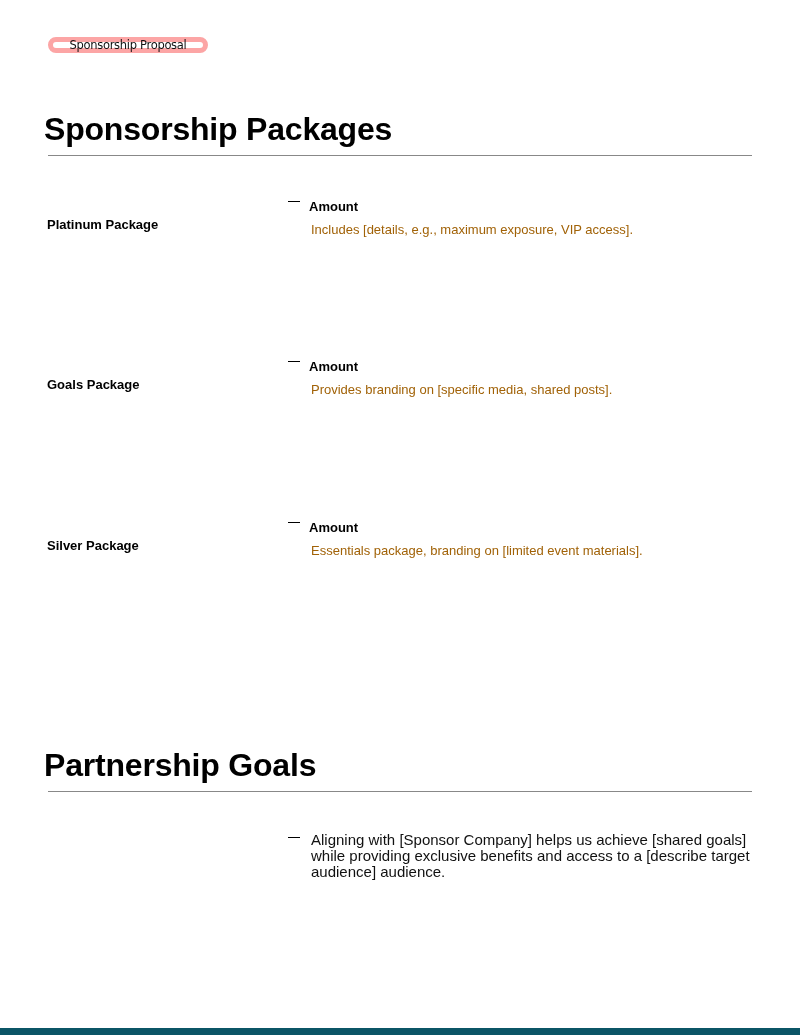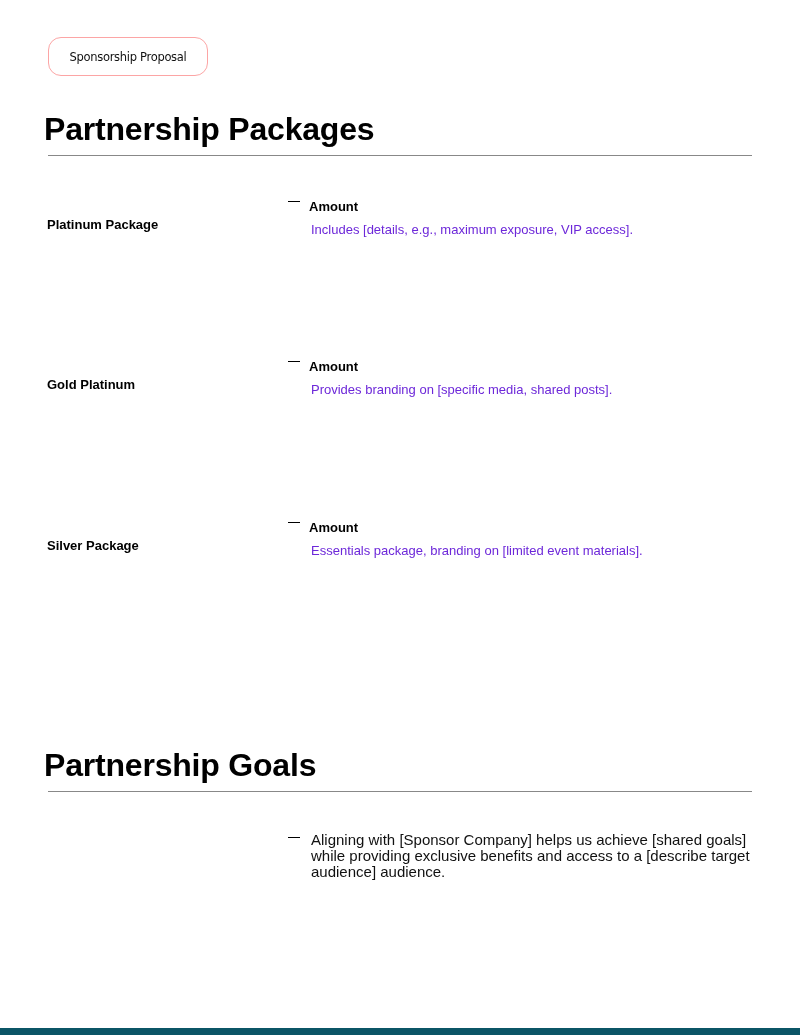--- a/index.html
+++ b/index.html
@@ -2,22 +2,22 @@
 <html><head>
   <meta charset="utf-8">
   <style>
     html, body { margin: 0; padding: 0; }
     body {
       width: 800px; height: 1035px; position: relative; overflow: hidden;
       background: #ffffff; color: #000;
       font-family: "Liberation Sans", sans-serif;
     }
     .pill {
-      position: absolute; left: 48px; top: 37px; width: 160px; height: 39px;
-      border: 1px solid #fca5a5; border-radius: 13px; box-sizing: border-box;
+      position: absolute; left: 48px; top: 37px; width: 160px; height: 16px;
+      border: 5px solid #fca5a5; border-radius: 13px; box-sizing: border-box;
       font-family: "DejaVu Sans", sans-serif; font-size: 11.5px; letter-spacing: -0.3px;
       display: flex; align-items: center; justify-content: center; color: #111;
     }
     .section-title {
       position: absolute; left: 44px; margin: 0;
       font-size: 32px; font-weight: bold; letter-spacing: -0.2px;
     }
     .rule {
       position: absolute; left: 48px; width: 704px; height: 0;
       border-top: 1px solid #888;
@@ -27,48 +27,48 @@
       position: absolute; left: 47px; top: 0; font-size: 13px; font-weight: bold; margin-top: 22px;
     }
     .dash {
       position: absolute; left: 288px; top: 6px; width: 12px; height: 0;
       border-top: 1px solid #000;
     }
     .amount {
       position: absolute; left: 309px; top: 4px; font-size: 13px; font-weight: bold;
     }
     .desc {
-      position: absolute; left: 311px; top: 27px; font-size: 13px; color: #6d28d9;
+      position: absolute; left: 311px; top: 27px; font-size: 13px; color: #a16207;
     }
     .goal-text {
       position: absolute; left: 311px; top: 0; width: 440px;
       font-size: 15px; line-height: 16px; color: #111;
     }
     .footer-bar {
       position: absolute; left: 0; bottom: 0; width: 800px; height: 7px;
       background: #0b5566;
     }
   </style>
 </head>
 <body>
 
 <div class="pill">Sponsorship Proposal</div>
 
-<h1 class="section-title" style="top:111px;">Partnership Packages</h1>
+<h1 class="section-title" style="top:111px;">Sponsorship Packages</h1>
 <div class="rule" style="top:155px;"></div>
 
 <div class="row" style="top:195px;">
   <span class="pkg-name">Platinum Package</span>
   <span class="dash"></span>
   <span class="amount">Amount</span>
   <span class="desc">Includes [details, e.g., maximum exposure, VIP access].</span>
 </div>
 
 <div class="row" style="top:355px;">
-  <span class="pkg-name">Gold Platinum</span>
+  <span class="pkg-name">Goals Package</span>
   <span class="dash"></span>
   <span class="amount">Amount</span>
   <span class="desc">Provides branding on [specific media, shared posts].</span>
 </div>
 
 <div class="row" style="top:516px;">
   <span class="pkg-name">Silver Package</span>
   <span class="dash"></span>
   <span class="amount">Amount</span>
   <span class="desc">Essentials package, branding on [limited event materials].</span>

